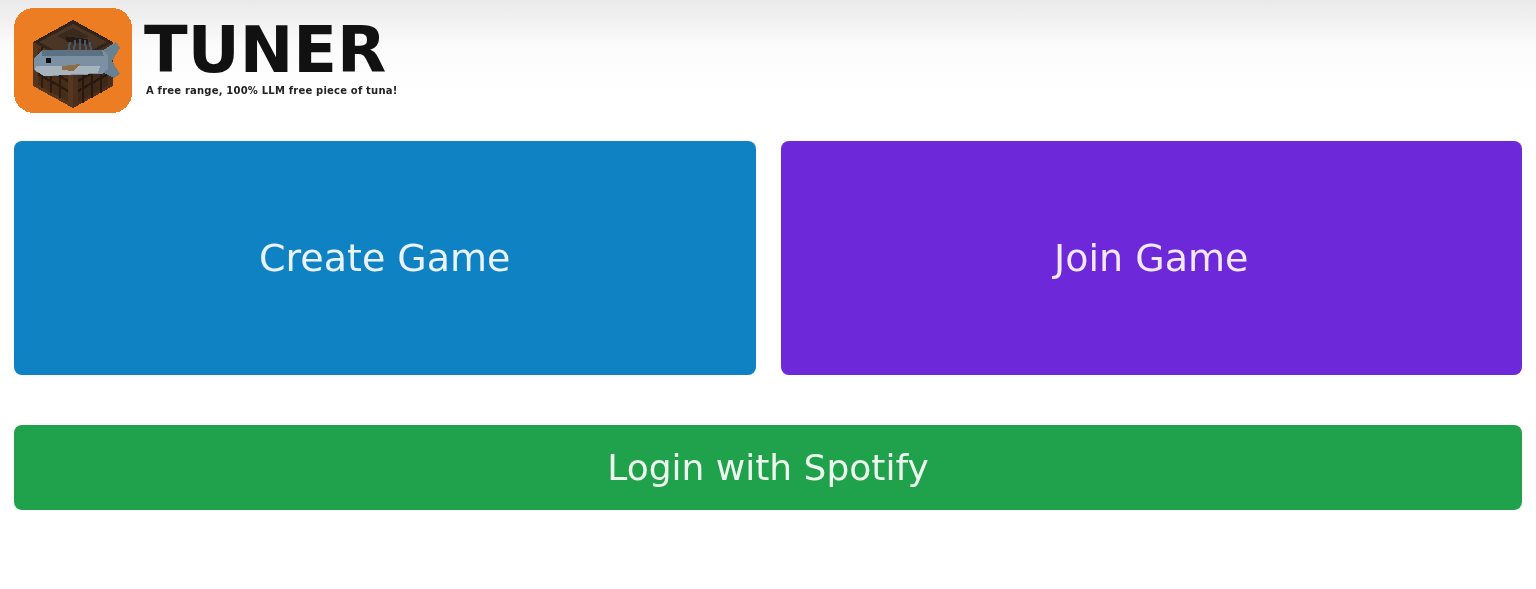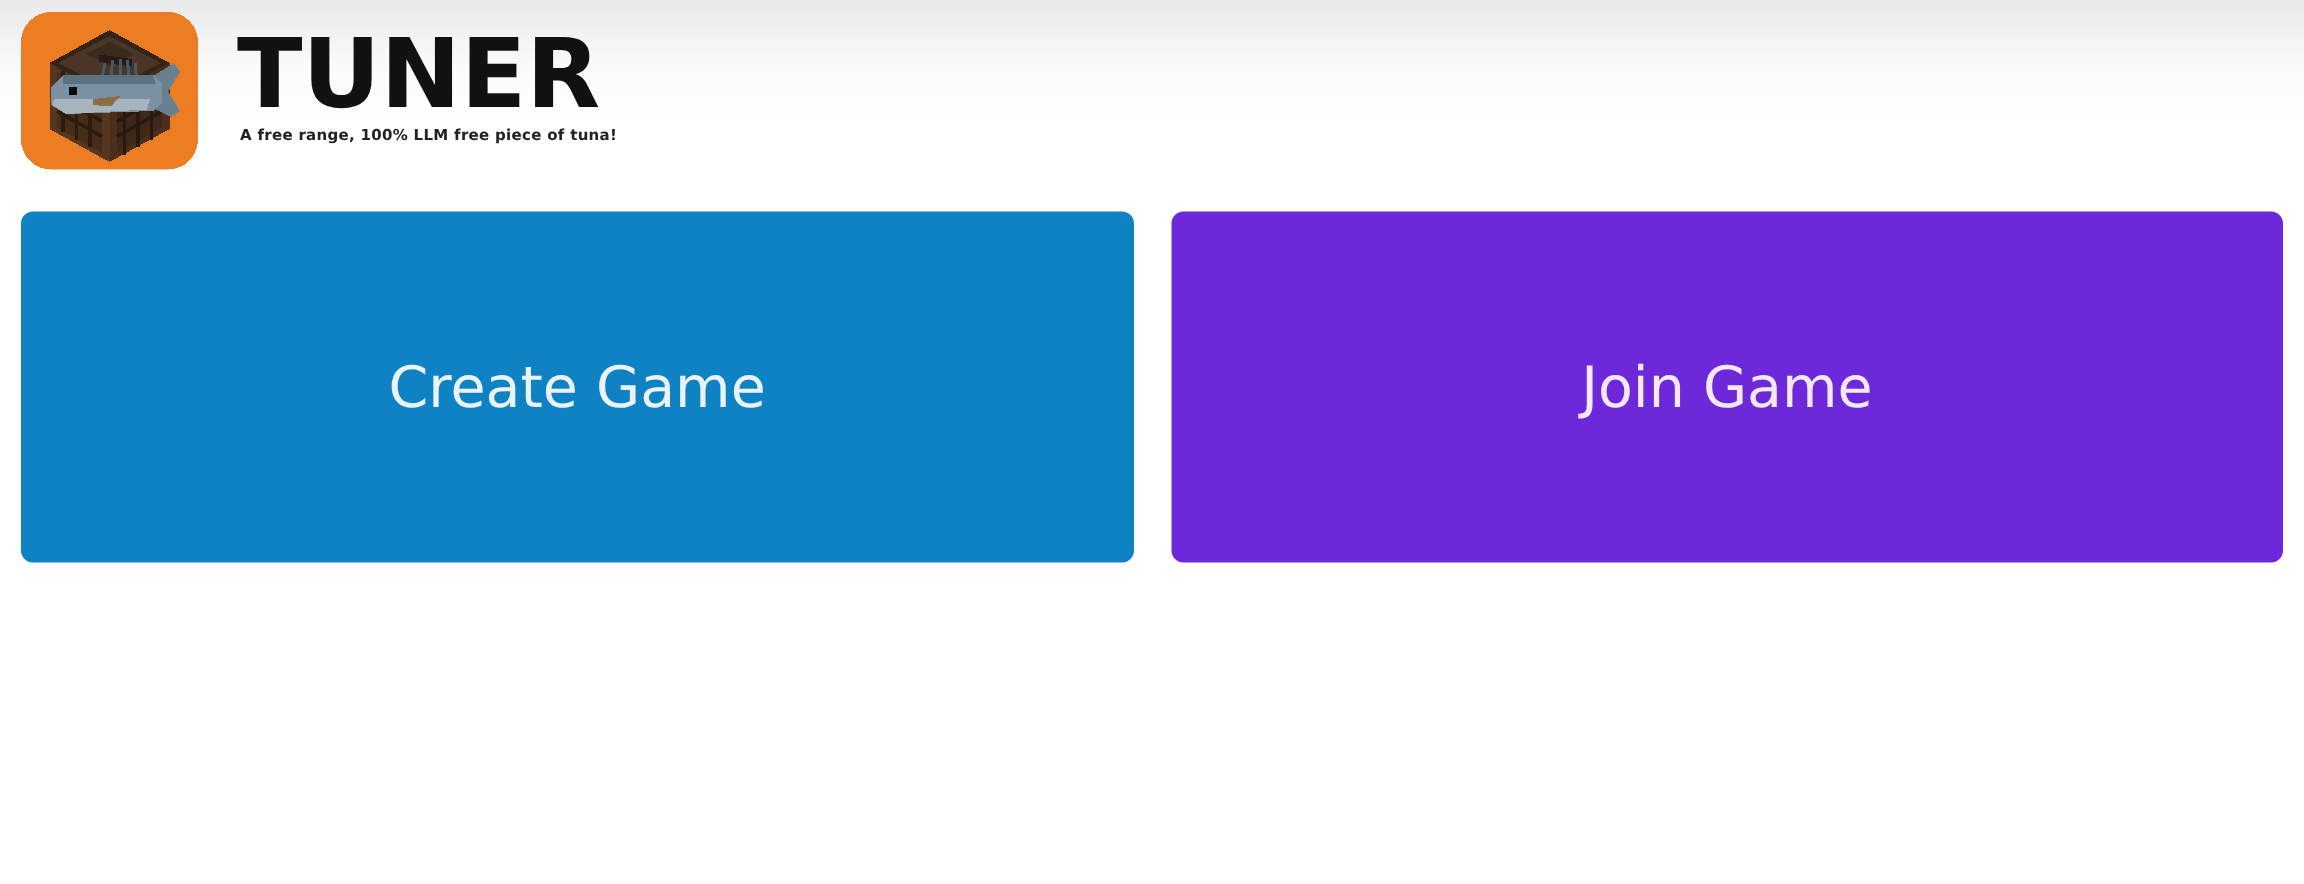--- a/index.html
+++ b/index.html
@@ -10,21 +10,21 @@
     font-family: "DejaVu Sans", "Liberation Sans", sans-serif;
     background: linear-gradient(to bottom, #e9e9e9 0px, #fbfbfb 45px, #ffffff 90px);
   }
   .page { width: 100%; height: 100%; box-sizing: border-box; }
 
   
   .header {
     display: flex;
     align-items: flex-start;
     padding: 8px 14px 0 14px;
-    gap: 26px;
+    gap: 12px;
   }
   .logo {
     width: 118px;
     height: 105px;
     flex: 0 0 auto;
   }
   .title-block { padding-top: 12px; }
   .app-title {
     margin: 0;
     font-size: 64px;
@@ -117,15 +117,16 @@
       <h1 class="app-title">TUNER</h1>
       <p class="tagline">A free range, 100% LLM free piece of tuna!</p>
     </div>
   </div>
 
   <div class="main">
     <div class="game-row">
       <button class="game-btn create-btn">Create Game</button>
       <button class="game-btn join-btn">Join Game</button>
     </div>
+    <button class="login-btn">Login with Spotify</button>
   </div>
 
 </div>
 
 </body></html>

